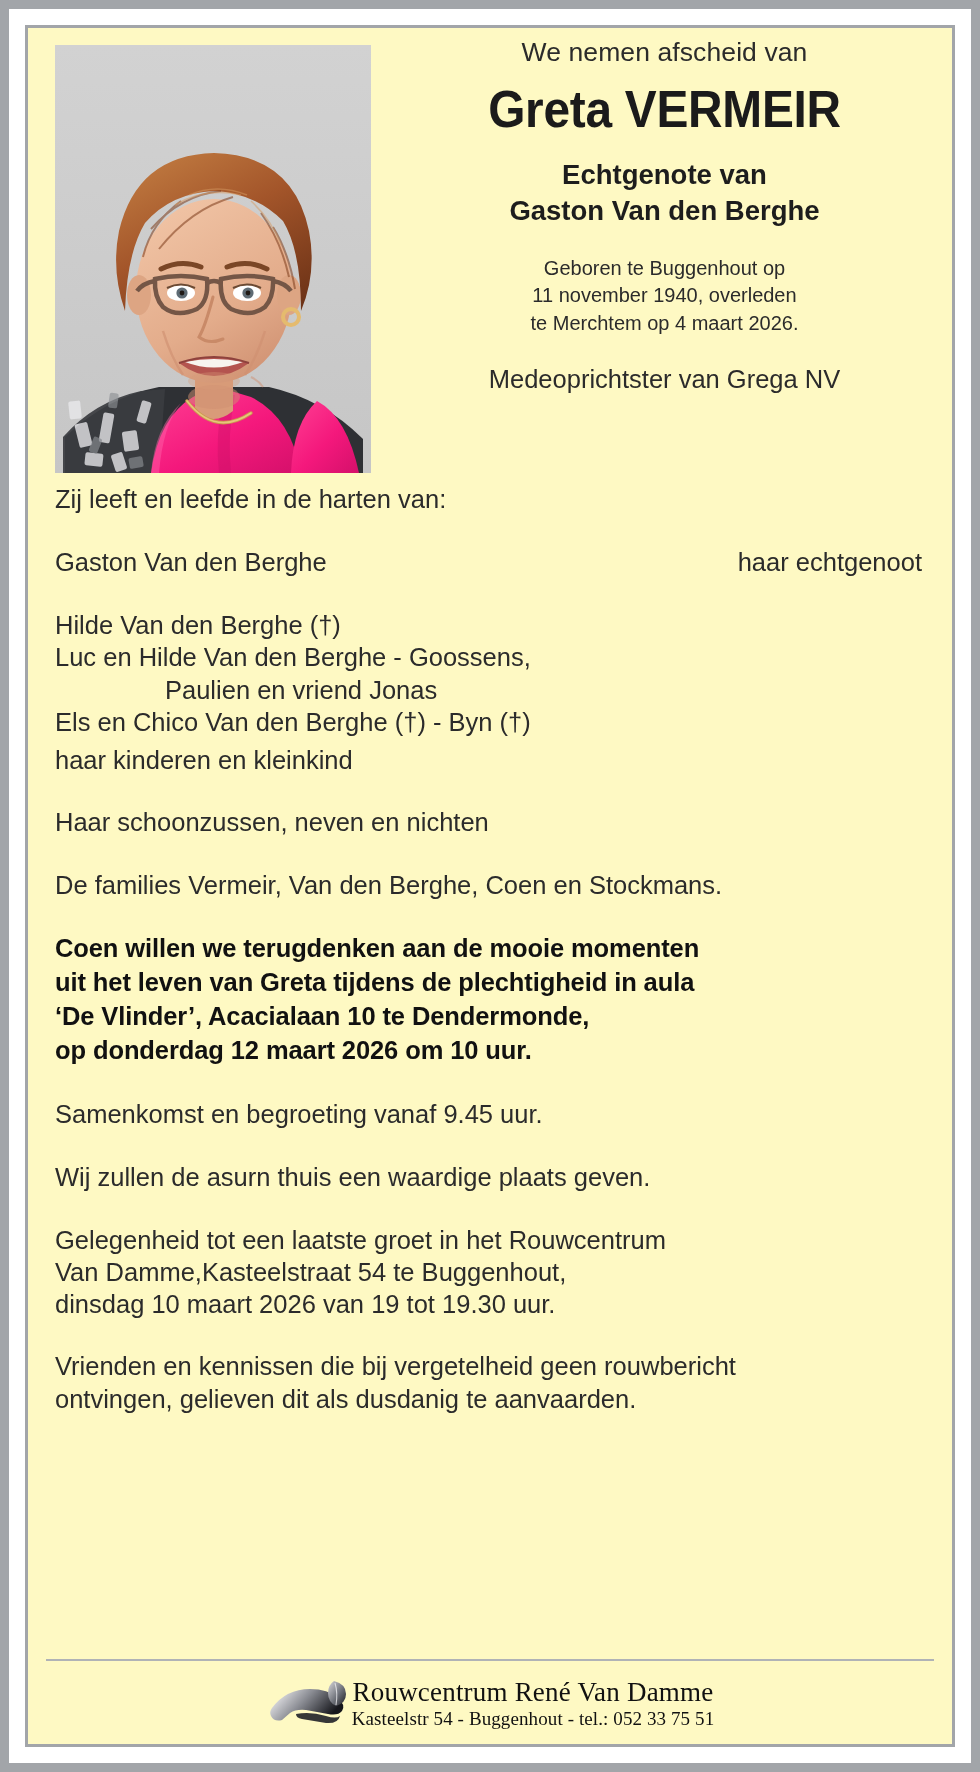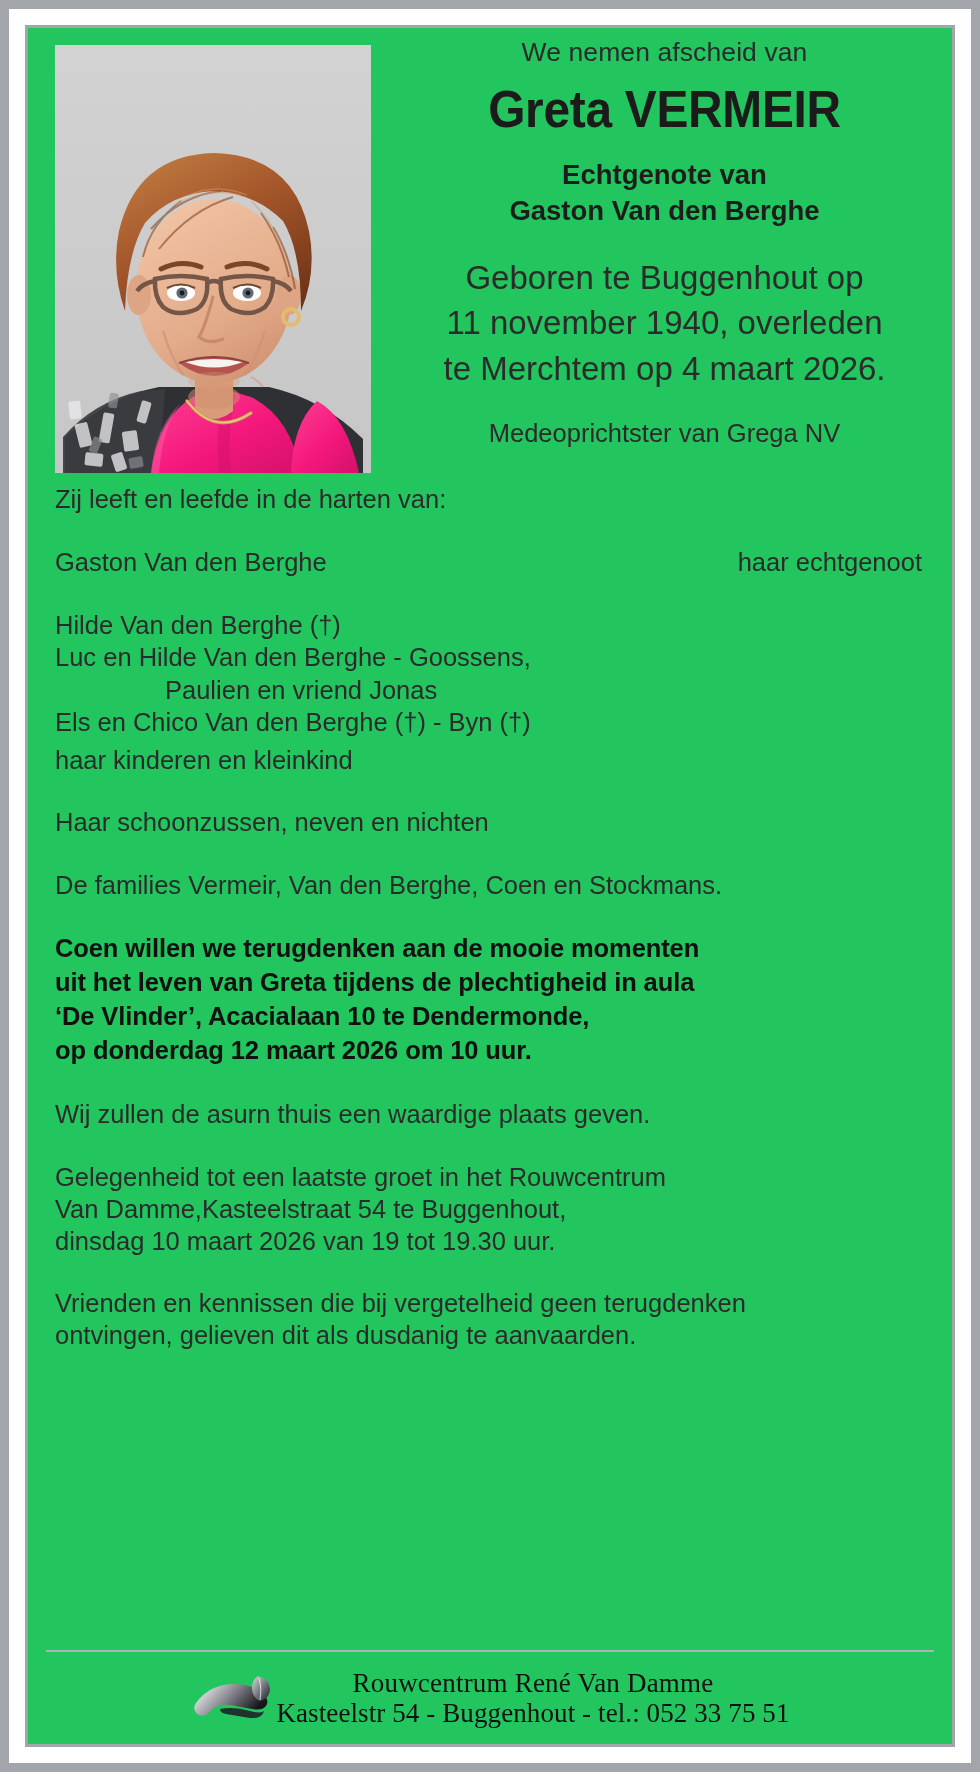--- a/index.html
+++ b/index.html
@@ -24,21 +24,21 @@
     box-sizing: border-box;
     background: #ffffff;
     border: 9px solid #a2a5a9;
   }
   .card-inner {
     position: absolute;
     left: 16px; top: 16px;
     right: 16px; bottom: 16px;
     box-sizing: border-box;
     border: 3px solid #a2a5a9;
-    background: #22c55e;
+    background: #fef9c3;
   }
   .content {
     position: absolute;
     left: 0; top: 0;
     right: 0; bottom: 0;
     padding: 0;
     box-sizing: border-box;
   }
 
   
@@ -85,21 +85,21 @@
     white-space: nowrap;
   }
   .spouse-line {
     font-size: 27.5px;
     font-weight: 700;
     color: #1d1d1d;
     line-height: 1.30;
     margin: 0 0 26px 0;
   }
   .birth-block {
-    font-size: 33px;
+    font-size: 20px;
     font-weight: 400;
     color: #2b2b2b;
     line-height: 1.38;
     margin: 0 0 26px 0;
   }
   .founder-line {
     font-size: 25.5px;
     font-weight: 400;
     color: #2b2b2b;
     line-height: 1.3;
@@ -167,21 +167,21 @@
     font-family: "Liberation Serif", serif;
     text-align: center;
     color: #111111;
   }
   .footer-name {
     font-size: 27px;
     line-height: 1.12;
     letter-spacing: 0.2px;
   }
   .footer-addr {
-    font-size: 27px;
+    font-size: 19px;
     line-height: 1.18;
     letter-spacing: 0.1px;
   }
 </style>
 </head>
 <body>
 
 <div class="card">
   <div class="card-inner">
     <div class="content">
@@ -345,31 +345,32 @@
 
         <p class="para">De families Vermeir, Van den Berghe, Coen en Stockmans.</p>
 
         <div class="bold-block">
           <span class="bline">Coen willen we terugdenken aan de mooie momenten</span>
           <span class="bline">uit het leven van Greta tijdens de plechtigheid in aula</span>
           <span class="bline">‘De Vlinder’, Acacialaan 10 te Dendermonde,</span>
           <span class="bline">op donderdag 12 maart 2026 om 10 uur.</span>
         </div>
 
+        <p class="para">Samenkomst en begroeting vanaf 9.45 uur.</p>
 
         <p class="para">Wij zullen de asurn thuis een waardige plaats geven.</p>
 
         <div class="para">
           <span class="fam-line">Gelegenheid tot een laatste groet in het Rouwcentrum</span>
           <span class="fam-line">Van Damme,Kasteelstraat 54 te Buggenhout,</span>
           <span class="fam-line">dinsdag 10 maart 2026 van 19 tot 19.30 uur.</span>
         </div>
 
         <div class="para tight">
-          <span class="fam-line">Vrienden en kennissen die bij vergetelheid geen terugdenken</span>
+          <span class="fam-line">Vrienden en kennissen die bij vergetelheid geen rouwbericht</span>
           <span class="fam-line">ontvingen, gelieven dit als dusdanig te aanvaarden.</span>
         </div>
       </div>
 
       <div class="footer">
         <div class="footer-rule"></div>
         <div class="footer-inner">
           <span class="logo-mark">
             <svg viewBox="0 0 86 52" aria-hidden="true">
               <defs>

